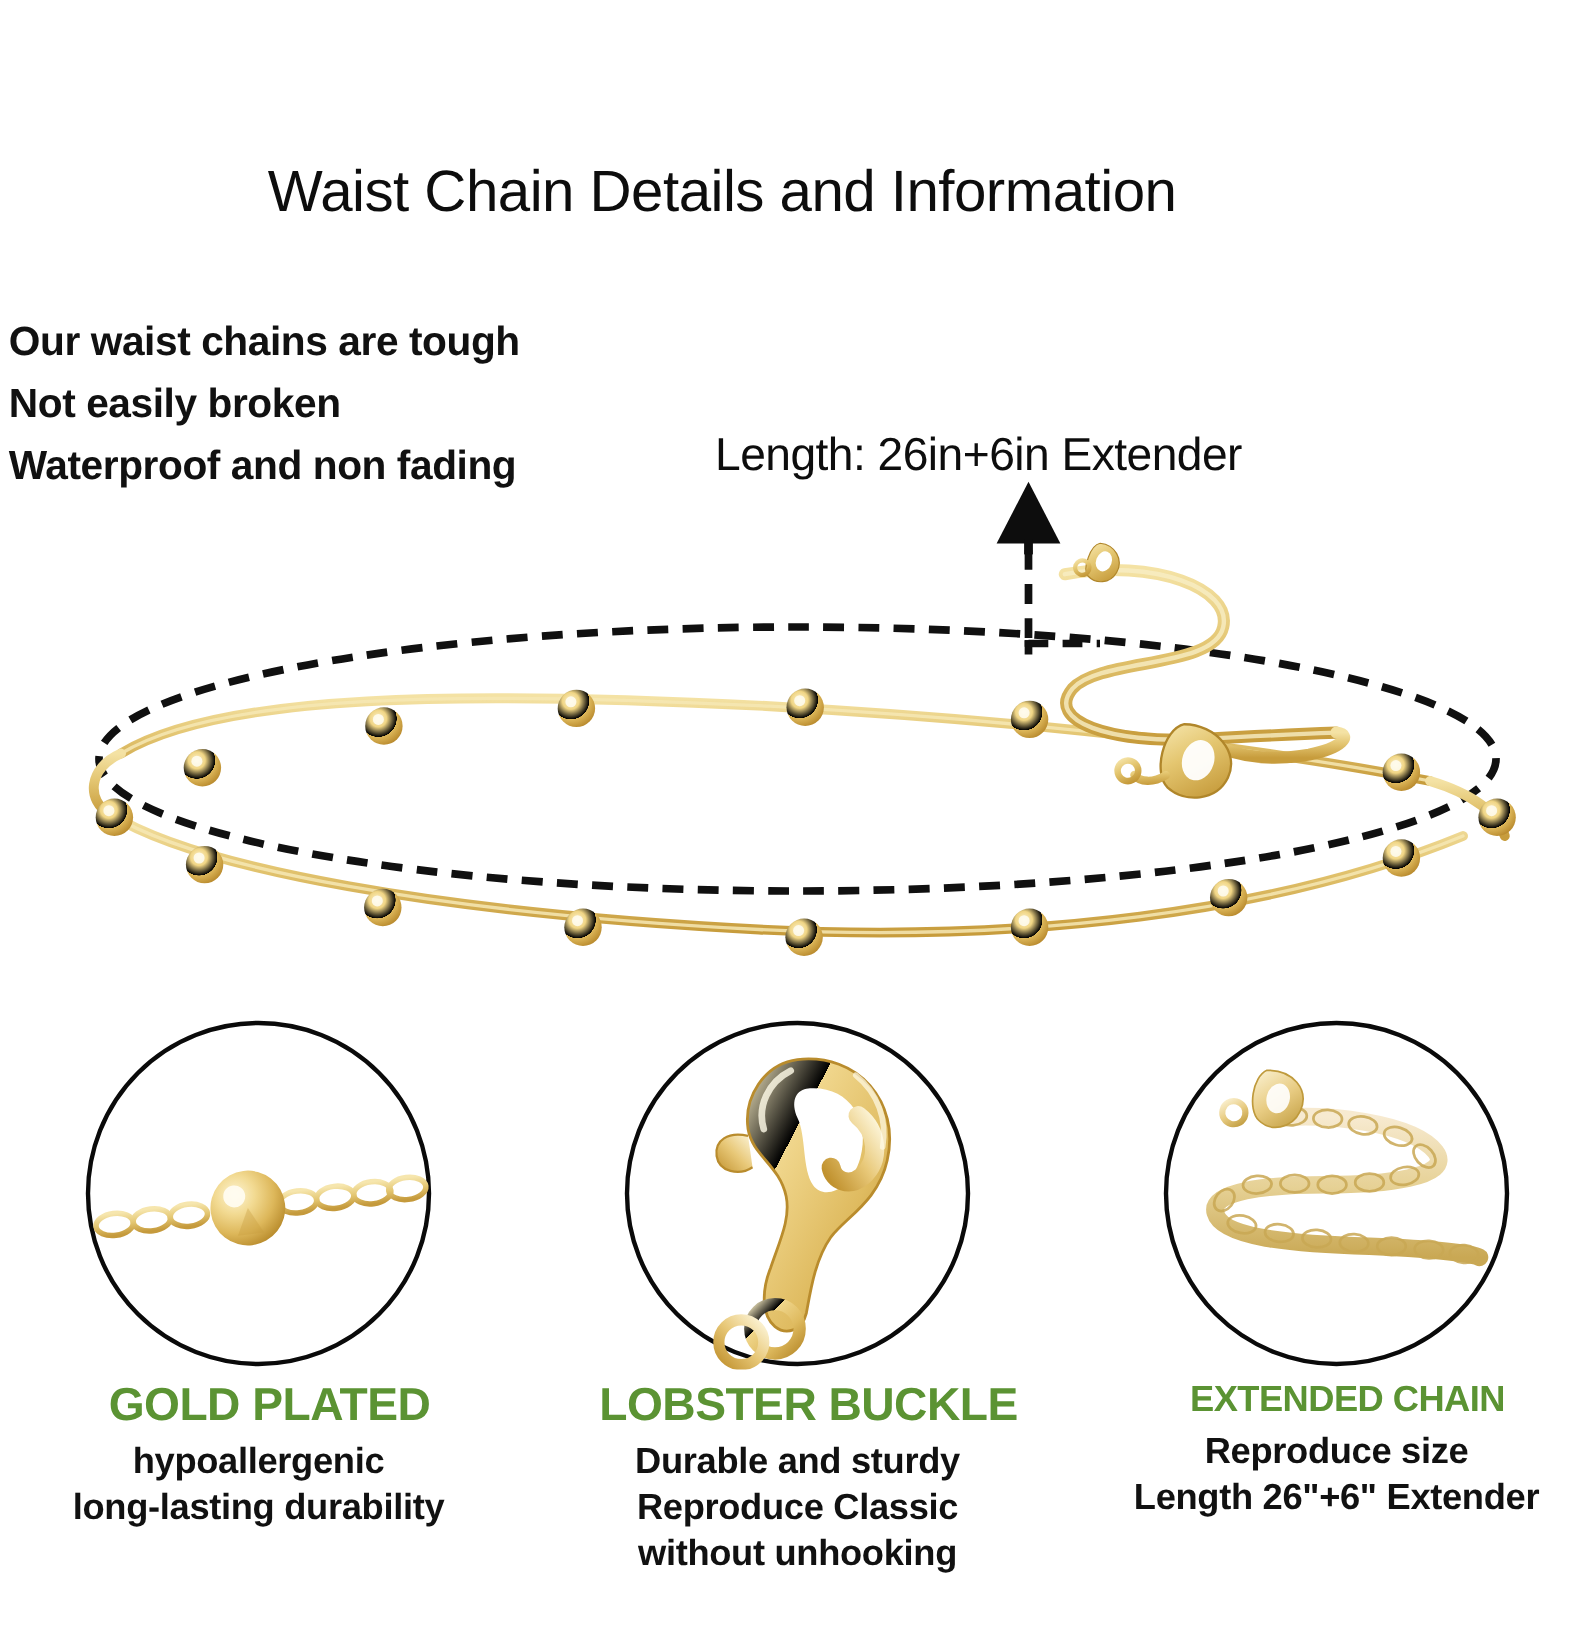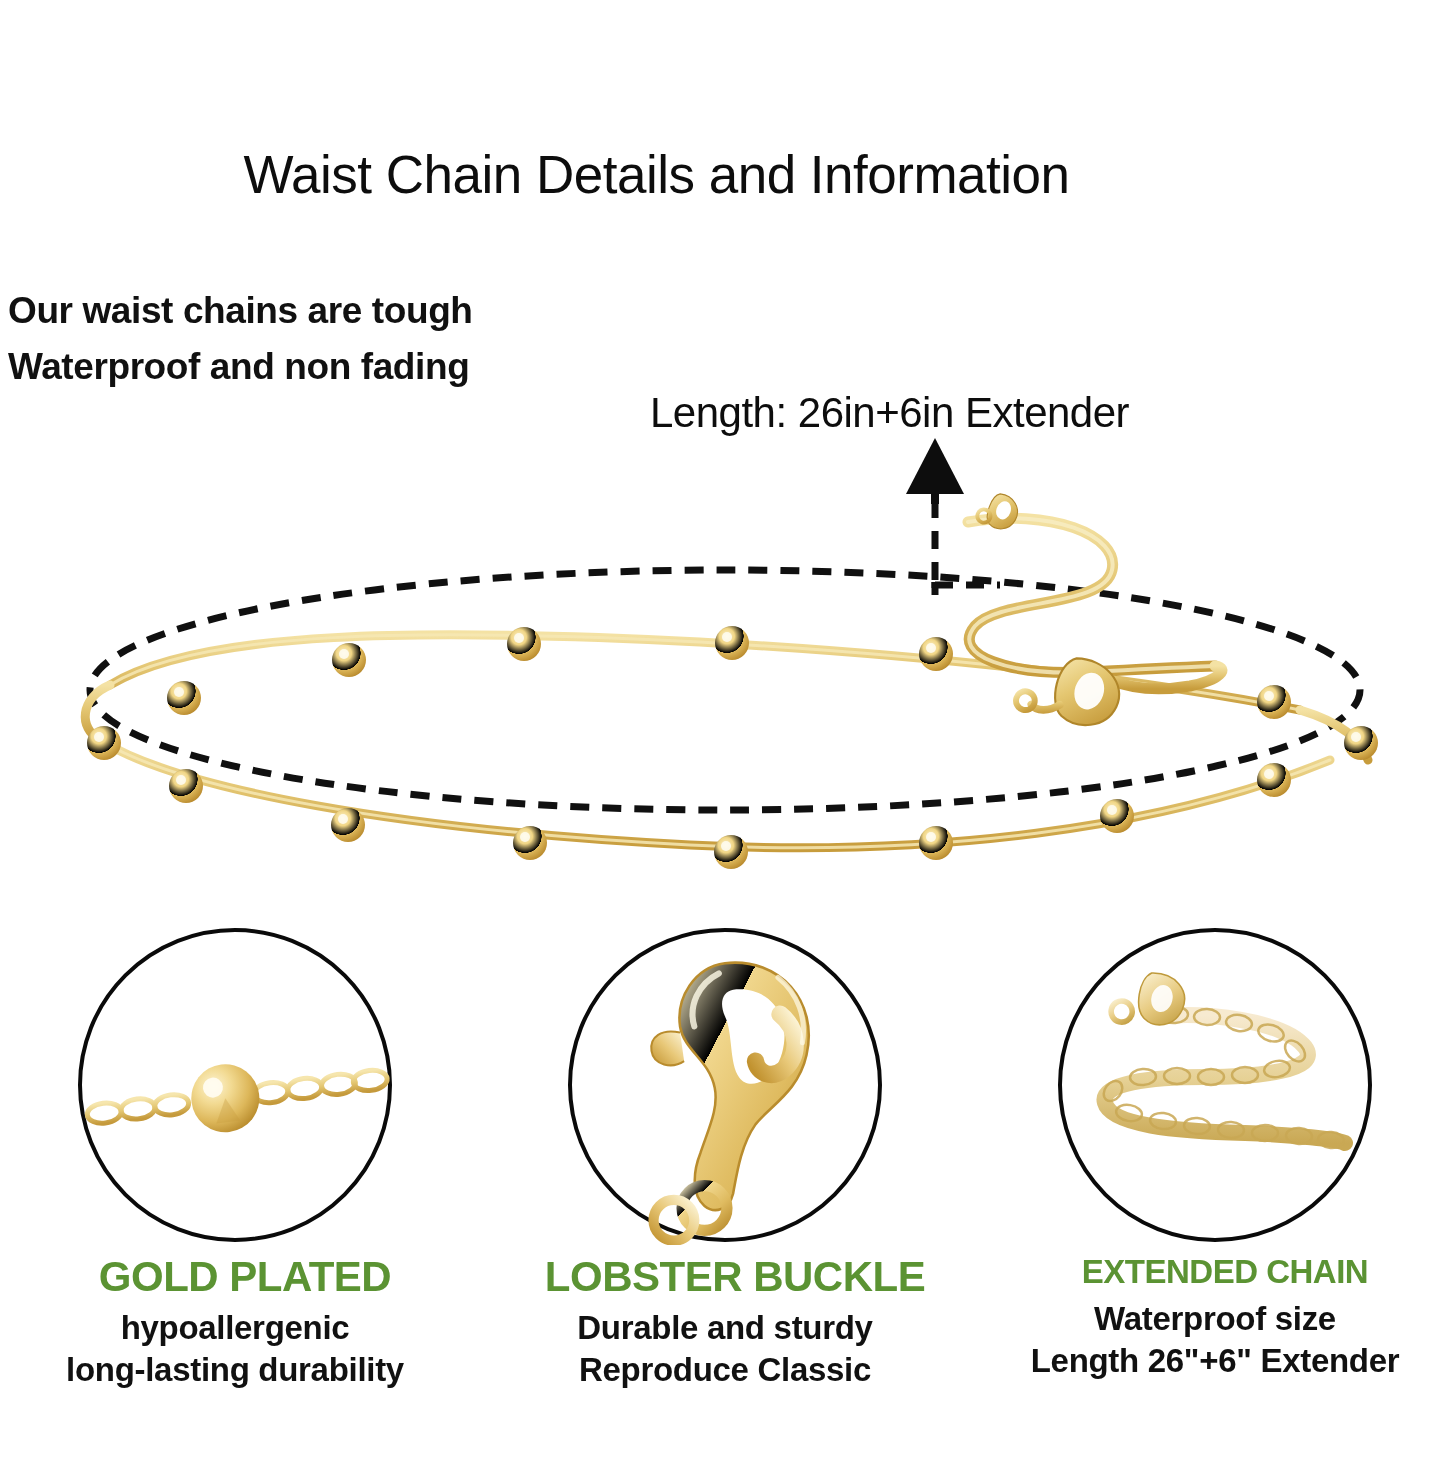--- a/index.html
+++ b/index.html
@@ -119,20 +119,21 @@
 
   .feature.col-3 .feature-title { font-size: 33px; }
 </style>
 </head>
 <body>
 
 <div id="page-title">Waist Chain Details and Information</div>
 
 <div id="claims">
   <div class="claim-line">Our waist chains are tough</div>
+  <div class="claim-line">Not easily broken</div>
   <div class="claim-line">Waterproof and non fading</div>
 </div>
 
 <div id="length-callout">Length: 26in+6in Extender</div>
 
 <div id="hero">
   <svg width="1450" height="470" viewBox="0 0 1450 470" xmlns="http://www.w3.org/2000/svg">
     <defs>
 
       <radialGradient id="beadGrad" cx="35%" cy="30%" r="75%">
@@ -391,20 +392,21 @@
 
           <path d="M 90 20 C 70 30, 60 52, 66 72" fill="none" stroke="#fffbe8" stroke-width="6" stroke-linecap="round" opacity="0.8"></path>
           <path d="M 148 24 C 168 40, 176 64, 172 88" fill="none" stroke="#fffbe8" stroke-width="5" stroke-linecap="round" opacity="0.7"></path>
         </g>
       </svg>
     </div>
     <div class="feature-title">LOBSTER BUCKLE</div>
     <div class="feature-desc">
       <div>Durable and sturdy</div>
       <div>Reproduce Classic</div>
+      <div>without unhooking</div>
     </div>
   </div>
 
   <div class="feature col-3">
     <div class="feature-circle">
       <svg width="320" height="320" viewBox="0 0 320 320" xmlns="http://www.w3.org/2000/svg">
         <defs>
           <linearGradient id="link3" x1="0" y1="0" x2="0" y2="1">
             <stop offset="0%" stop-color="#f7ead0"></stop>
             <stop offset="50%" stop-color="#e6d195"></stop>
@@ -450,18 +452,18 @@
           <path d="M 16 6 C 52 -4, 84 18, 78 52
                    C 72 82, 42 92, 22 80
                    C 2 68, -2 20, 16 6 Z" fill="url(#clasp3)" stroke="#bf9a3c" stroke-width="2.5"></path>
           <ellipse cx="42" cy="42" rx="17" ry="22" fill="#ffffff" opacity="0.9"></ellipse>
           <circle cx="-16" cy="78" r="17" fill="none" stroke="url(#clasp3)" stroke-width="9"></circle>
         </g>
       </svg>
     </div>
     <div class="feature-title">EXTENDED CHAIN</div>
     <div class="feature-desc">
-      <div>Waterproof size</div>
+      <div>Reproduce size</div>
       <div>Length 26"+6" Extender</div>
     </div>
   </div>
 
 </div>
 
 </body></html>

